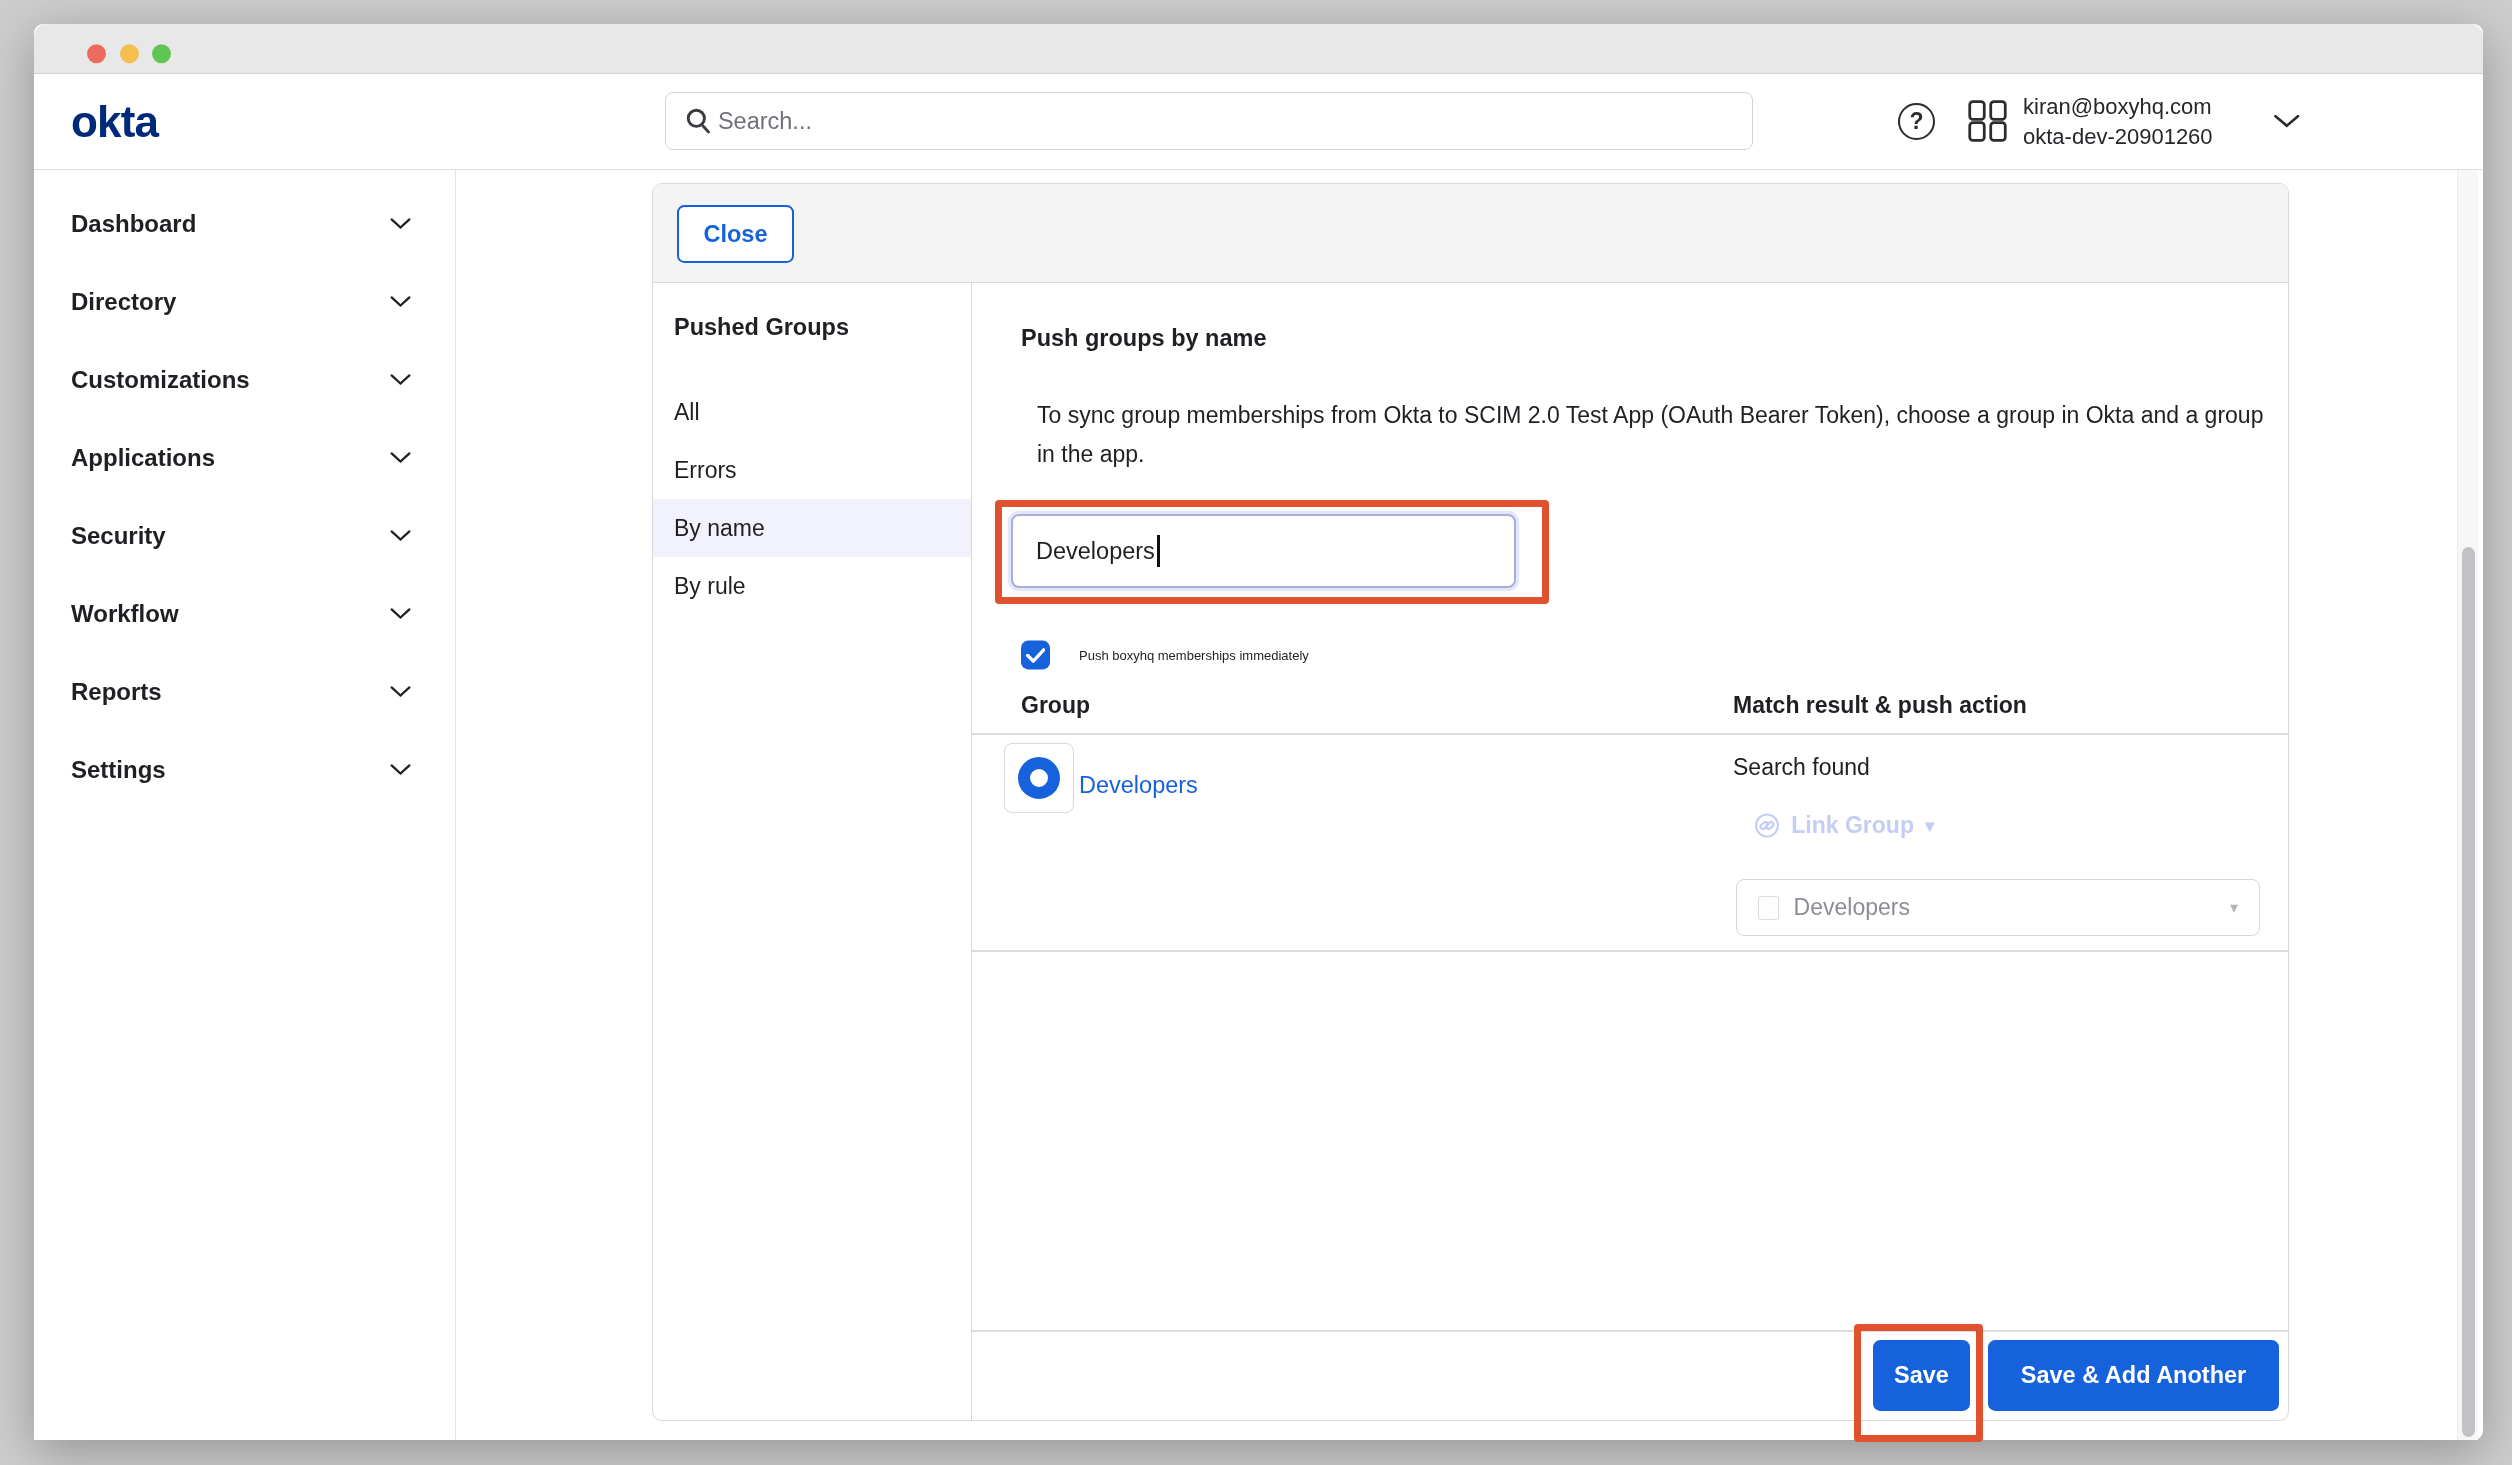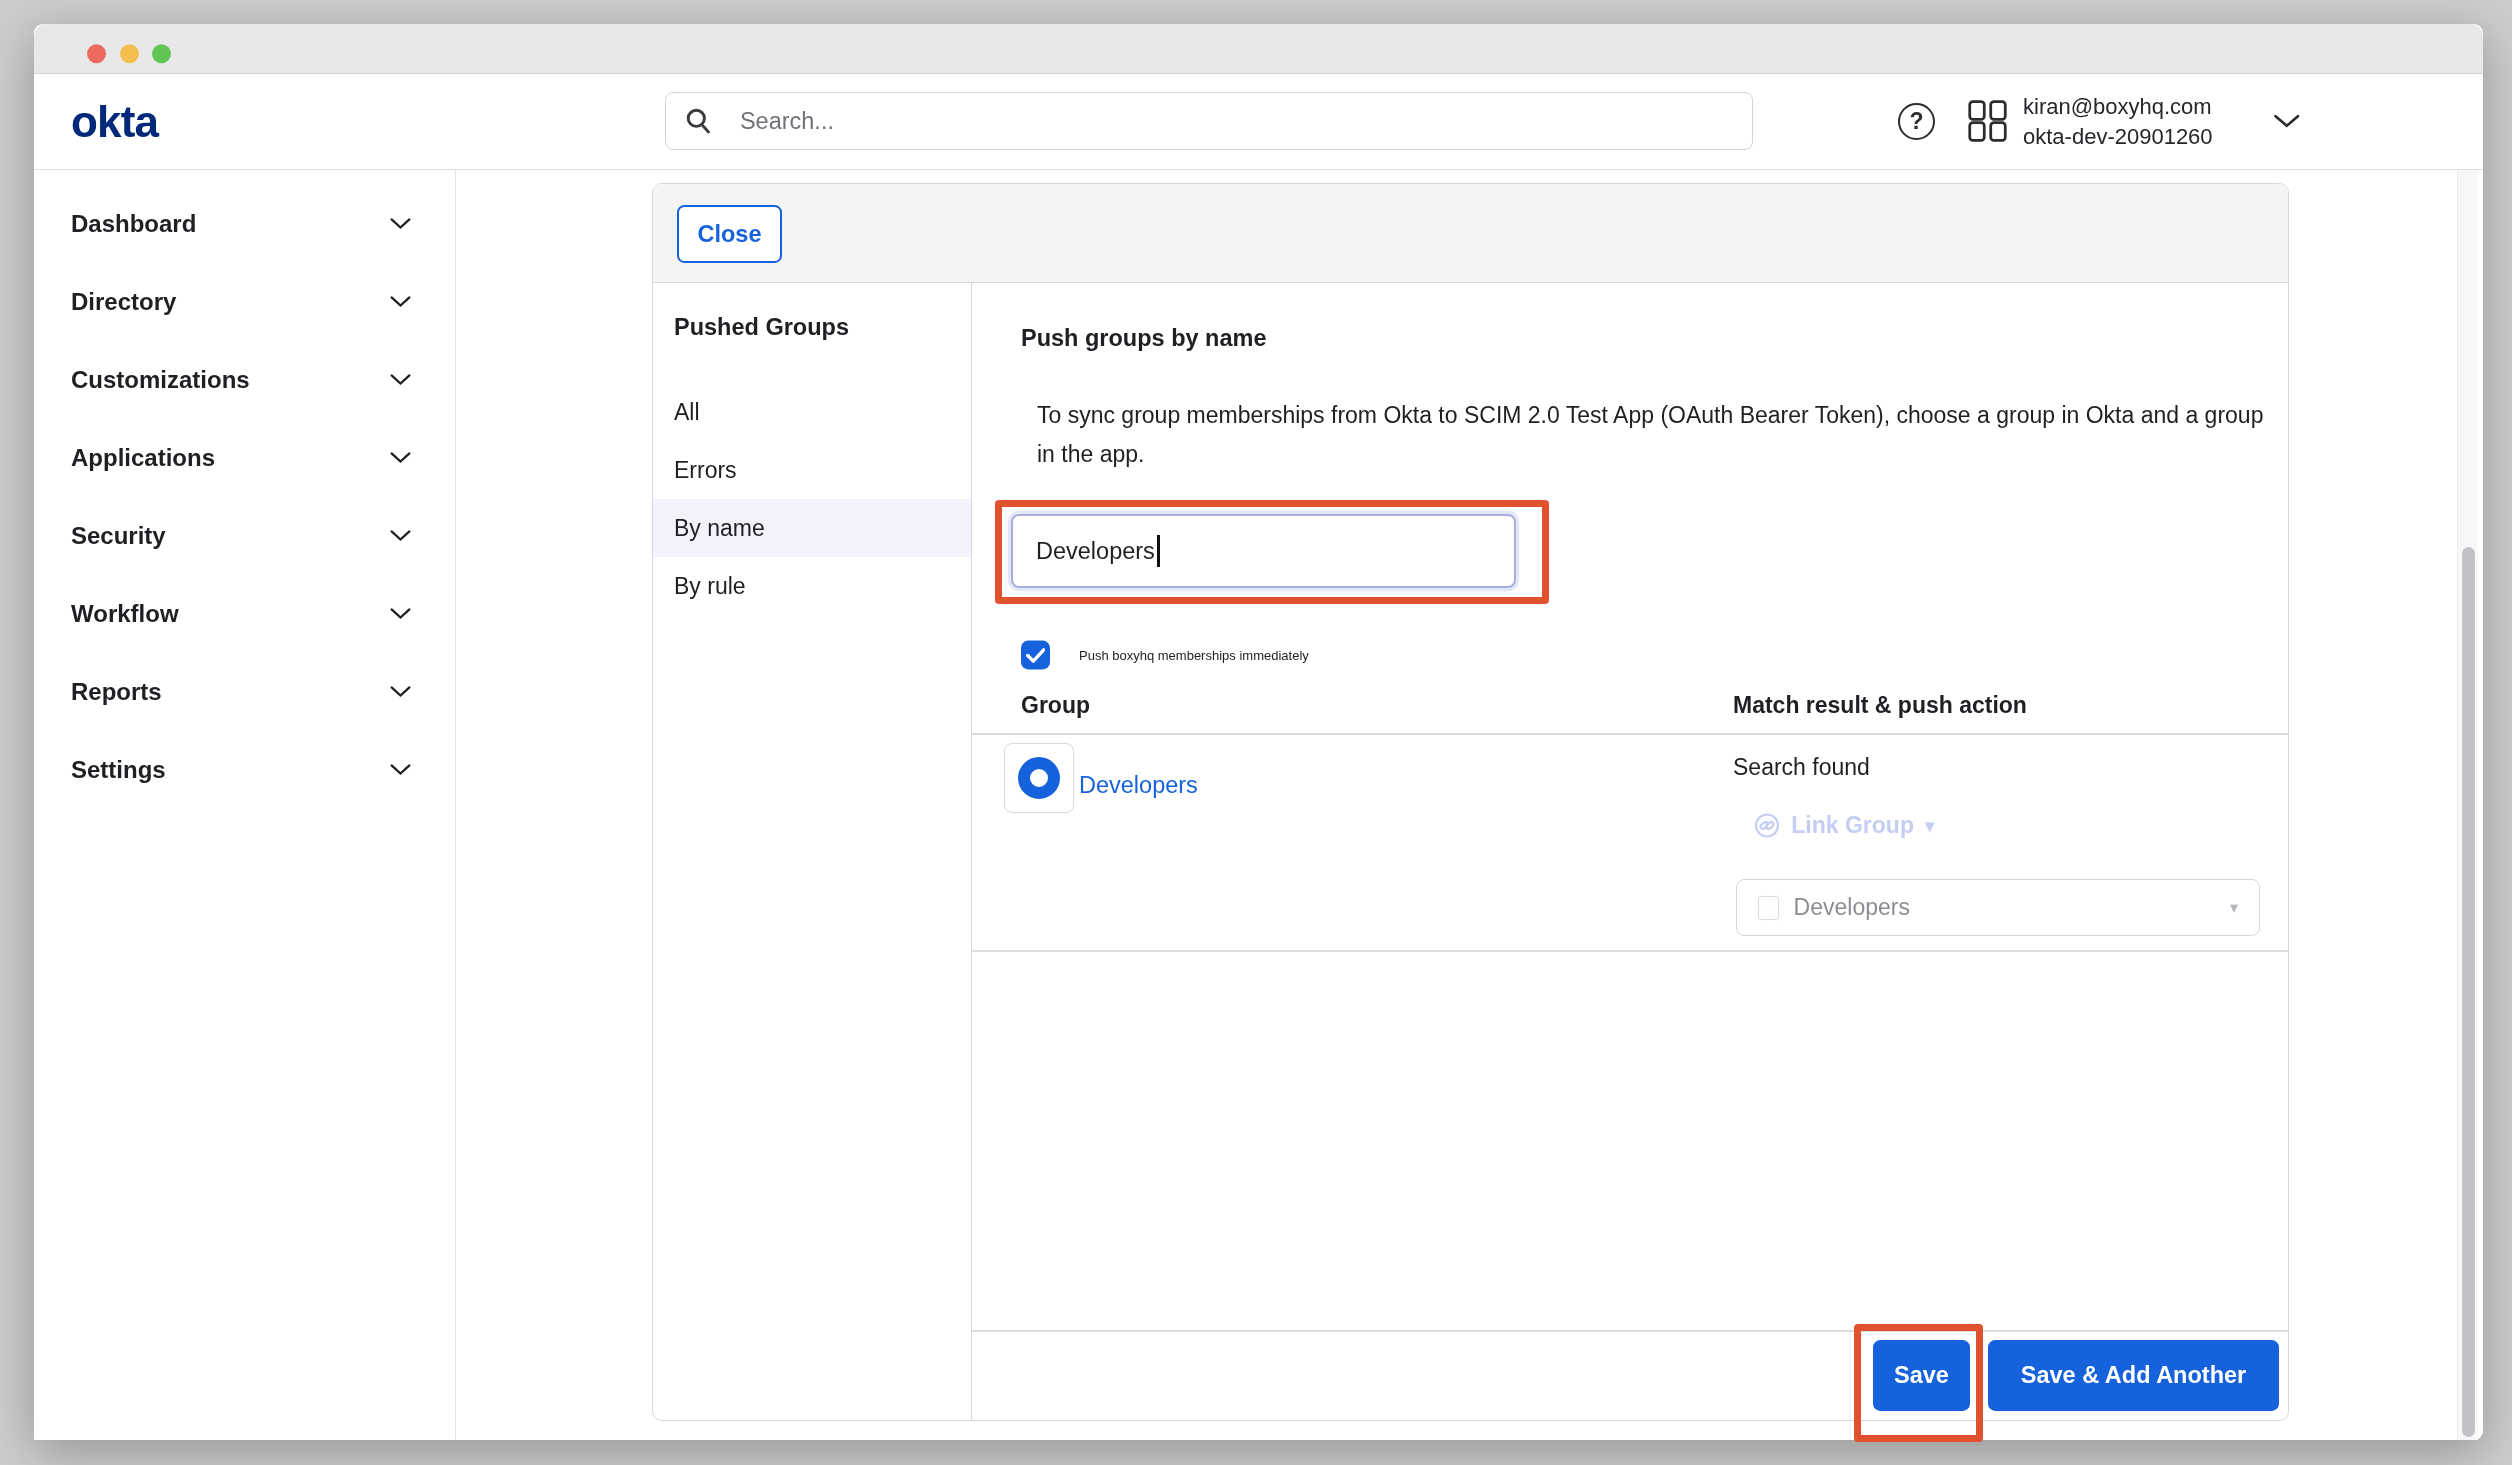--- a/index.html
+++ b/index.html
@@ -30,21 +30,21 @@
     position:absolute; left:0; top:50px; right:0; height:96px;
     background:#fff; border-bottom:1.6px solid #dedee0;
   }
   .logo {
     position:absolute; left:37px; top:50%; transform:translateY(-50%);
     font-size:44px; font-weight:800; letter-spacing:-0.8px; color:#00297a;
   }
   .search {
     position:absolute; left:631px; top:18px; width:1088px; height:58px;
     border:1.6px solid #d3d3d7; border-radius:8px; background:#fff;
-    display:flex; align-items:center; padding-left:19.4px; gap:27px;
+    display:flex; align-items:center; padding-left:19.4px; gap:5px;
   }
   .search input {
     border:none; outline:none; flex:1; font-size:23.5px; color:#1f1f24;
     font-family:"Liberation Sans", sans-serif; background:transparent;
   }
   .search input::placeholder { color:#71717a; }
   .iconbtn { position:absolute; top:27.5px; width:39px; height:39px; display:flex; align-items:center; justify-content:center; cursor:pointer; }
   .help { left:1863px; }
   .help .circ {
     width:37px; height:37px; border:2.4px solid #2c2c31; border-radius:50%;
@@ -78,21 +78,21 @@
   
   .panel {
     position:absolute; left:618px; top:159px; width:1637px; height:1238px;
     border:1.6px solid #d8d8dc; border-radius:9.7px; background:#fff;
   }
   .panel-header {
     position:absolute; left:0; top:0; right:0; height:99px;
     background:#f4f4f5; border-bottom:1.6px solid #d8d8dc; border-radius:8px 8px 0 0;
   }
   .close-btn {
-    position:absolute; left:24px; top:21px; width:105px; height:58px;
+    position:absolute; left:24px; top:21px; width:117px; height:58px;
     background:#fff; border:2.4px solid #1662dd; border-radius:7.3px;
     color:#1662dd; font-size:23.5px; font-weight:700;
     display:flex; align-items:center; justify-content:center; cursor:pointer;
     font-family:"Liberation Sans", sans-serif;
   }
   .panel-body { position:absolute; left:0; top:99px; right:0; bottom:0; display:flex; }
   .pg-nav { width:319px; border-right:1.6px solid #d8d8dc; padding-top:31px; }
   .pg-nav-title { font-size:23.5px; font-weight:700; padding-left:21px; margin-bottom:42px; }
   .pg-nav-item {
     height:58px; display:flex; align-items:center; padding-left:21px;

